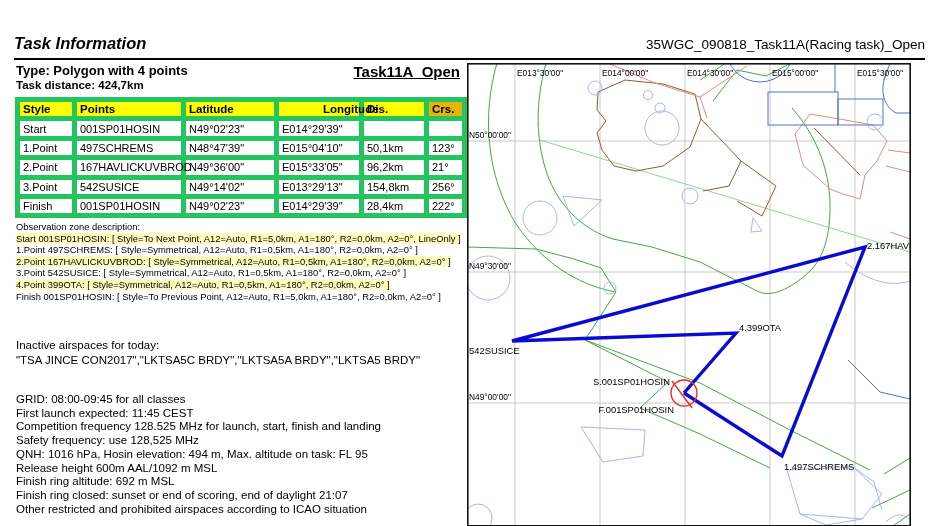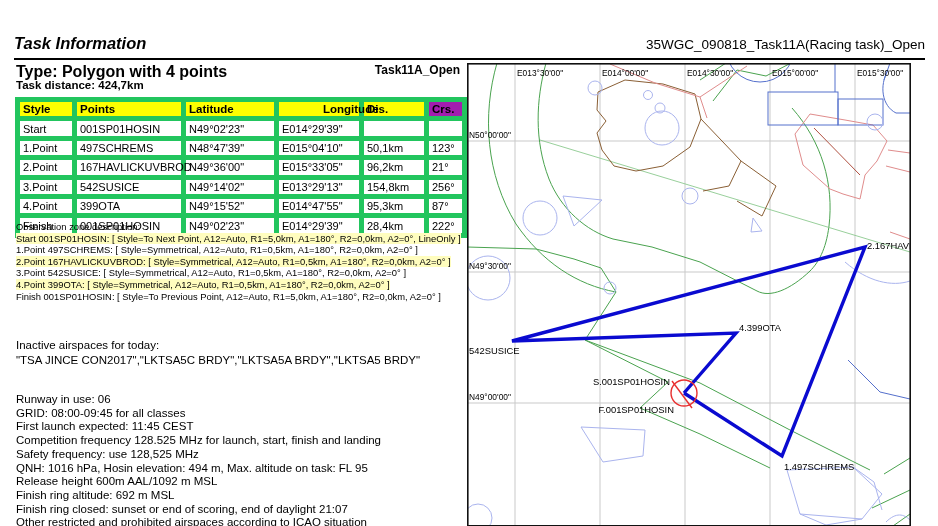--- a/index.html
+++ b/index.html
@@ -1,22 +1,22 @@
 <!DOCTYPE html>
 <html><head>
 <meta charset="utf-8">
 <style>
   html,body{margin:0;padding:0;background:#fff;}
   .page{position:relative;width:938px;height:526px;background:#fff;overflow:hidden;
         font-family:"Liberation Sans",sans-serif;color:#000;}
   .title{position:absolute;left:14px;top:34px;font-size:16.5px;font-weight:bold;font-style:italic;}
   .doc-title{position:absolute;right:13px;top:37px;font-size:13.5px;}
   .head-rule{position:absolute;left:14px;right:13px;top:58px;border-top:2px solid #000;height:0;}
-  .type-line{position:absolute;left:16px;top:63px;font-size:16px;font-weight:bold;}
-  .task-name{position:absolute;left:16px;top:63px;width:444px;text-align:right;font-size:12px;font-weight:bold;}
+  .type-line{position:absolute;left:16px;top:63px;font-size:13px;font-weight:bold;}
+  .task-name{position:absolute;left:16px;top:63px;width:444px;text-align:right;font-size:15px;font-weight:bold;text-decoration:underline;}
   .dist-line{position:absolute;left:16px;top:79px;font-size:11.5px;font-weight:bold;}
   table.task{position:absolute;left:15px;top:97px;width:447px;border-collapse:collapse;table-layout:fixed;}
   table.task th,table.task td{border:5px solid #22c55e;padding:0 3px;height:14.4px;
         font-size:11px;text-align:left;white-space:nowrap;overflow:visible;}
   table.task th{background:#ffff00;font-weight:bold;font-size:11.5px;}
   .obs{position:absolute;left:16px;top:221px;font-size:9.4px;line-height:11.6px;}
   .obs .hl{background:#fffdbe;}
   .airspaces{position:absolute;left:16px;top:338px;font-size:11.5px;line-height:15px;}
   .briefing{position:absolute;left:16px;top:393px;font-size:11.5px;line-height:13.7px;}
   .map{position:absolute;left:467px;top:63px;width:444px;height:463px;}
@@ -47,21 +47,21 @@
         <col style="width:65px">
         <col style="width:38px">
     </colgroup>
     <thead>
         <tr>
           <th style="background: rgb(255, 255, 0);">Style</th>
           <th style="background: rgb(255, 255, 0);">Points</th>
           <th style="background: rgb(255, 255, 0);">Latitude</th>
           <th style="background: rgb(255, 255, 0); padding-left: 44px;">Longitude</th>
           <th style="background: rgb(255, 255, 0);">Dis.</th>
-          <th style="background: #a21caf;">Crs.</th>
+          <th style="background: #eab308;">Crs.</th>
         </tr>
       </thead>
     <tbody>
         <tr>
           <td>Start</td>
           <td>001SP01HOSIN</td>
           <td>N49°02'23"</td>
           <td>E014°29'39"</td>
           <td></td>
           <td></td>
@@ -82,28 +82,20 @@
           <td>96,2km</td>
           <td>21°</td>
         </tr>
         <tr>
           <td>3.Point</td>
           <td>542SUSICE</td>
           <td>N49°14'02"</td>
           <td>E013°29'13"</td>
           <td>154,8km</td>
           <td>256°</td>
-        </tr>
-        <tr>
-          <td>4.Point</td>
-          <td>399OTA</td>
-          <td>N49°15'52"</td>
-          <td>E014°47'55"</td>
-          <td>95,3km</td>
-          <td>87°</td>
         </tr>
         <tr>
           <td>Finish</td>
           <td>001SP01HOSIN</td>
           <td>N49°02'23"</td>
           <td>E014°29'39"</td>
           <td>28,4km</td>
           <td>222°</td>
         </tr>
       </tbody>
@@ -121,21 +113,20 @@
       </div>
   </div>
 
   <div class="airspaces">
     <div>Inactive airspaces for today:</div>
     <div>"TSA JINCE CON2017","LKTSA5C BRDY","LKTSA5A BRDY","LKTSA5 BRDY"</div>
   </div>
 
   <div class="briefing">
     <div>
-        <div>Runway in use: 06</div>
         <div>GRID: 08:00-09:45 for all classes</div>
         <div>First launch expected: 11:45 CEST</div>
         <div>Competition frequency 128.525 MHz for launch, start, finish and landing</div>
         <div>Safety frequency: use 128,525 MHz</div>
         <div>QNH: 1016 hPa, Hosin elevation: 494 m, Max. altitude on task: FL 95</div>
         <div>Release height 600m AAL/1092 m MSL</div>
         <div>Finish ring altitude: 692 m MSL</div>
         <div>Finish ring closed: sunset or end of scoring, end of daylight 21:07</div>
         <div>Other restricted and prohibited airspaces according to ICAO situation</div>
       </div>

